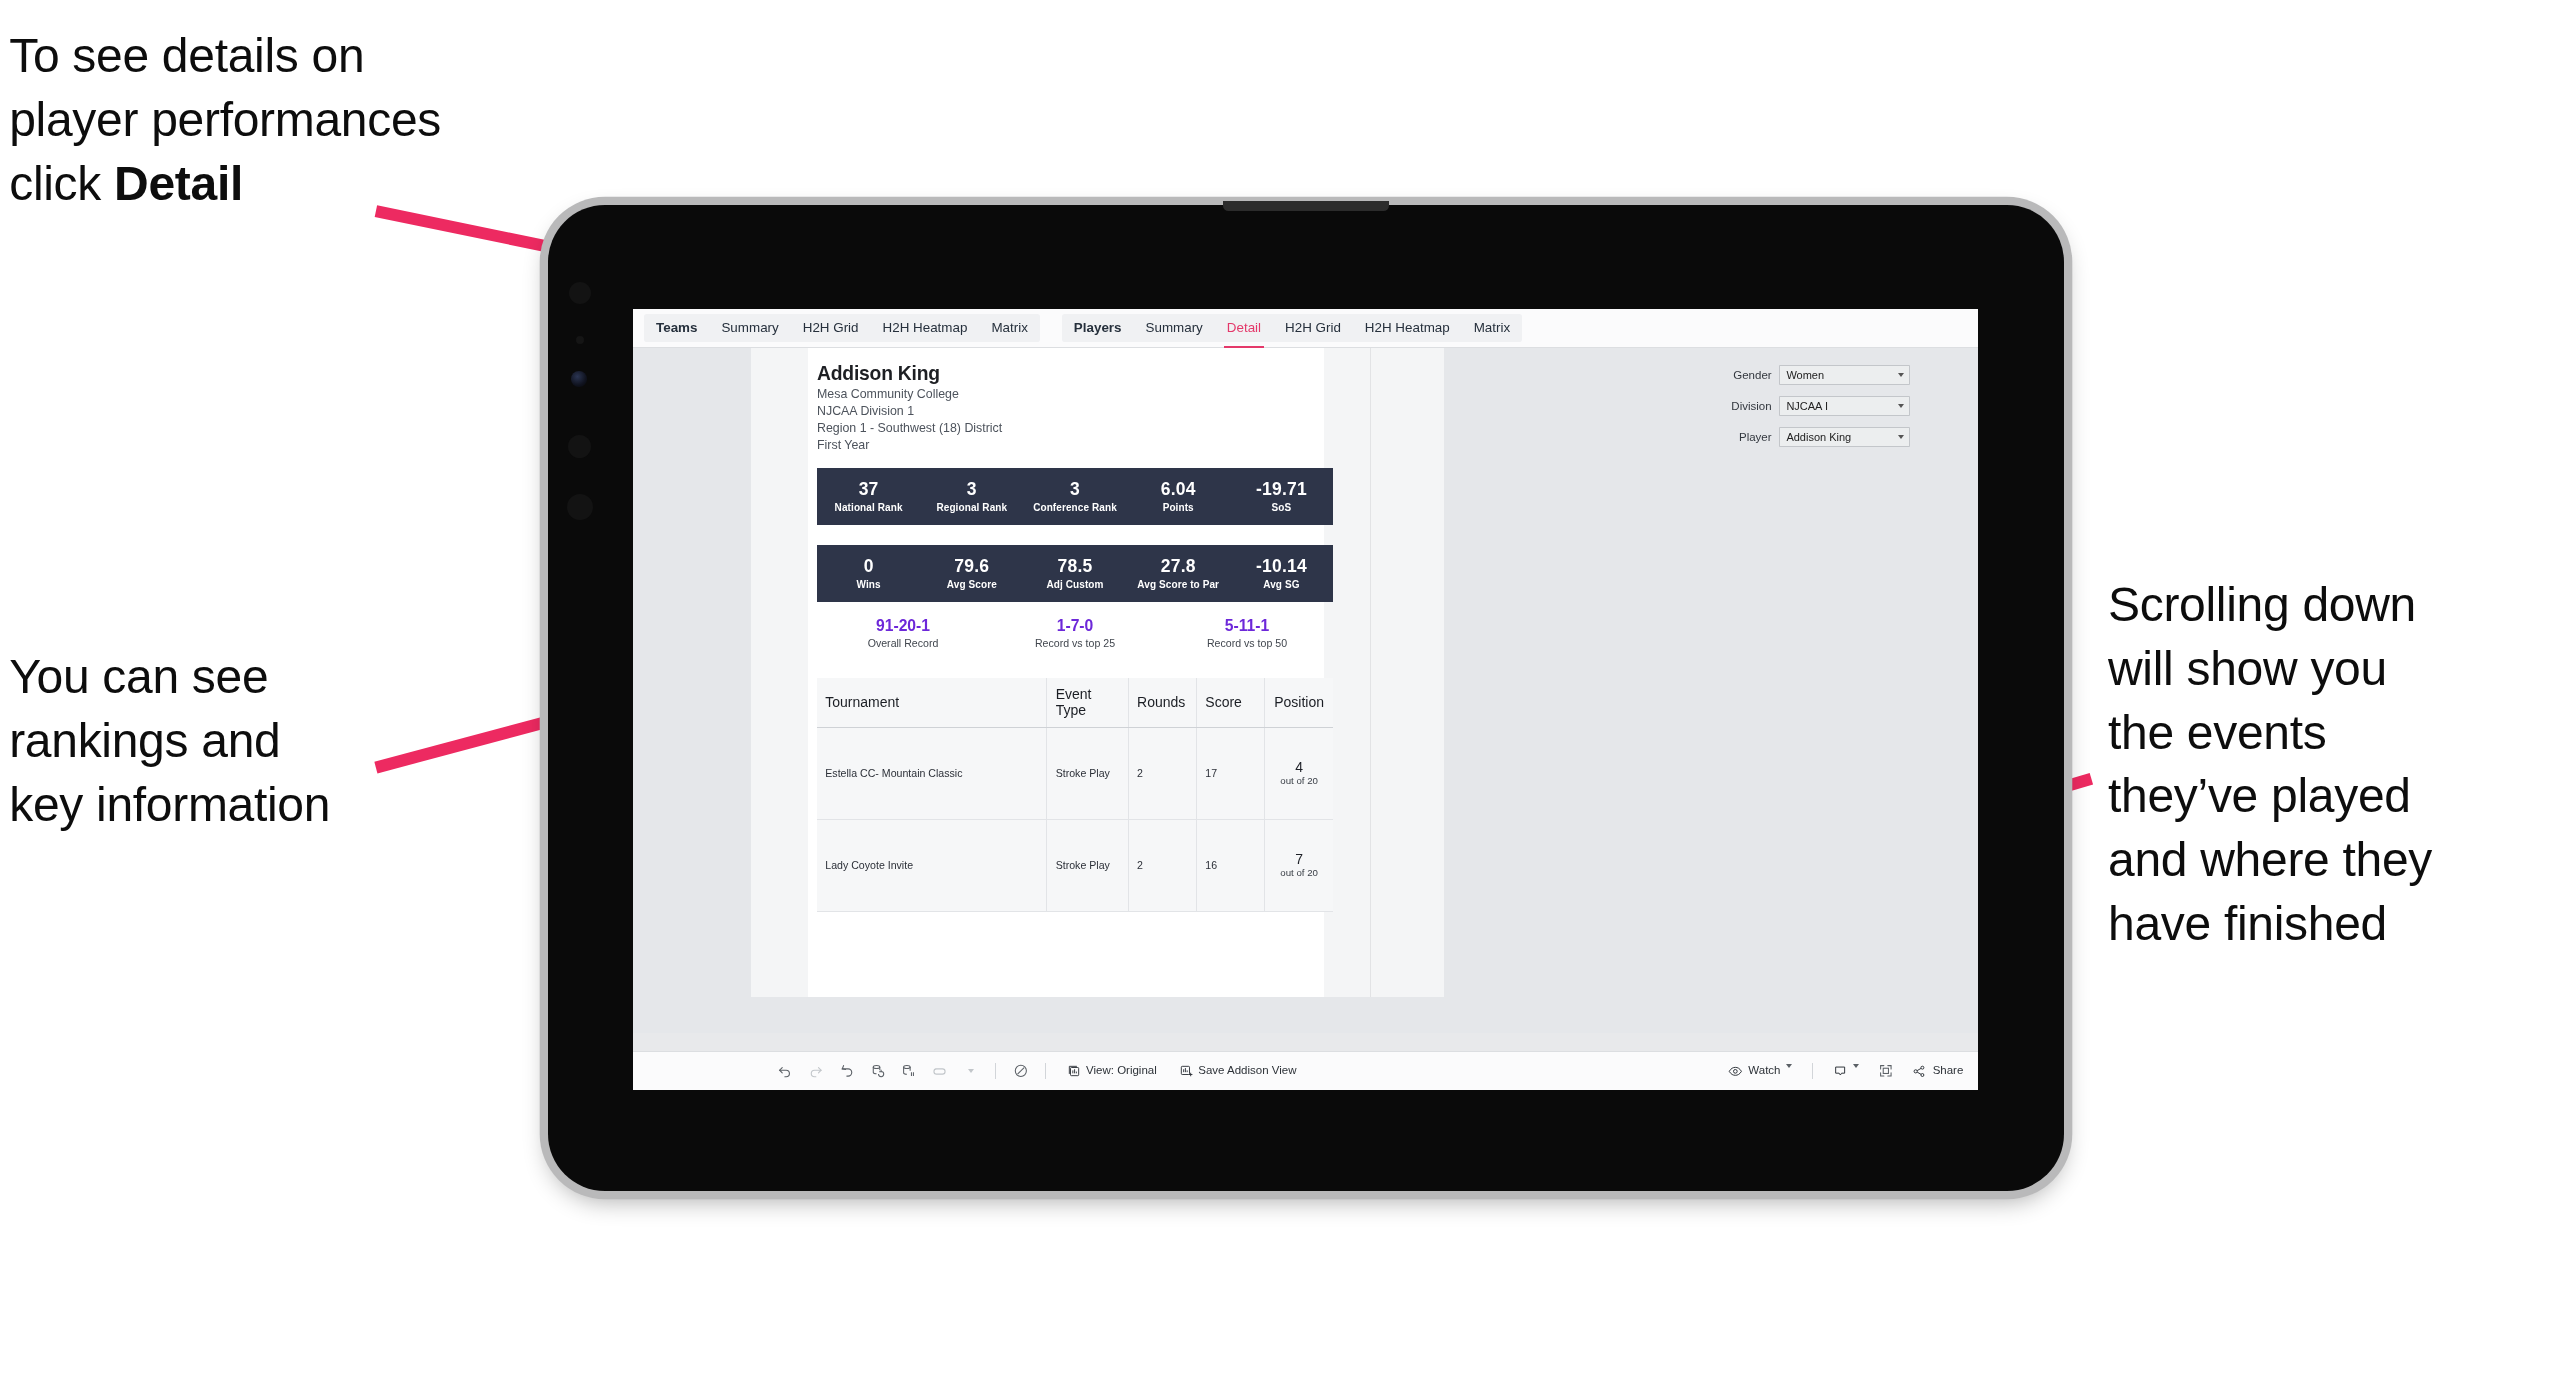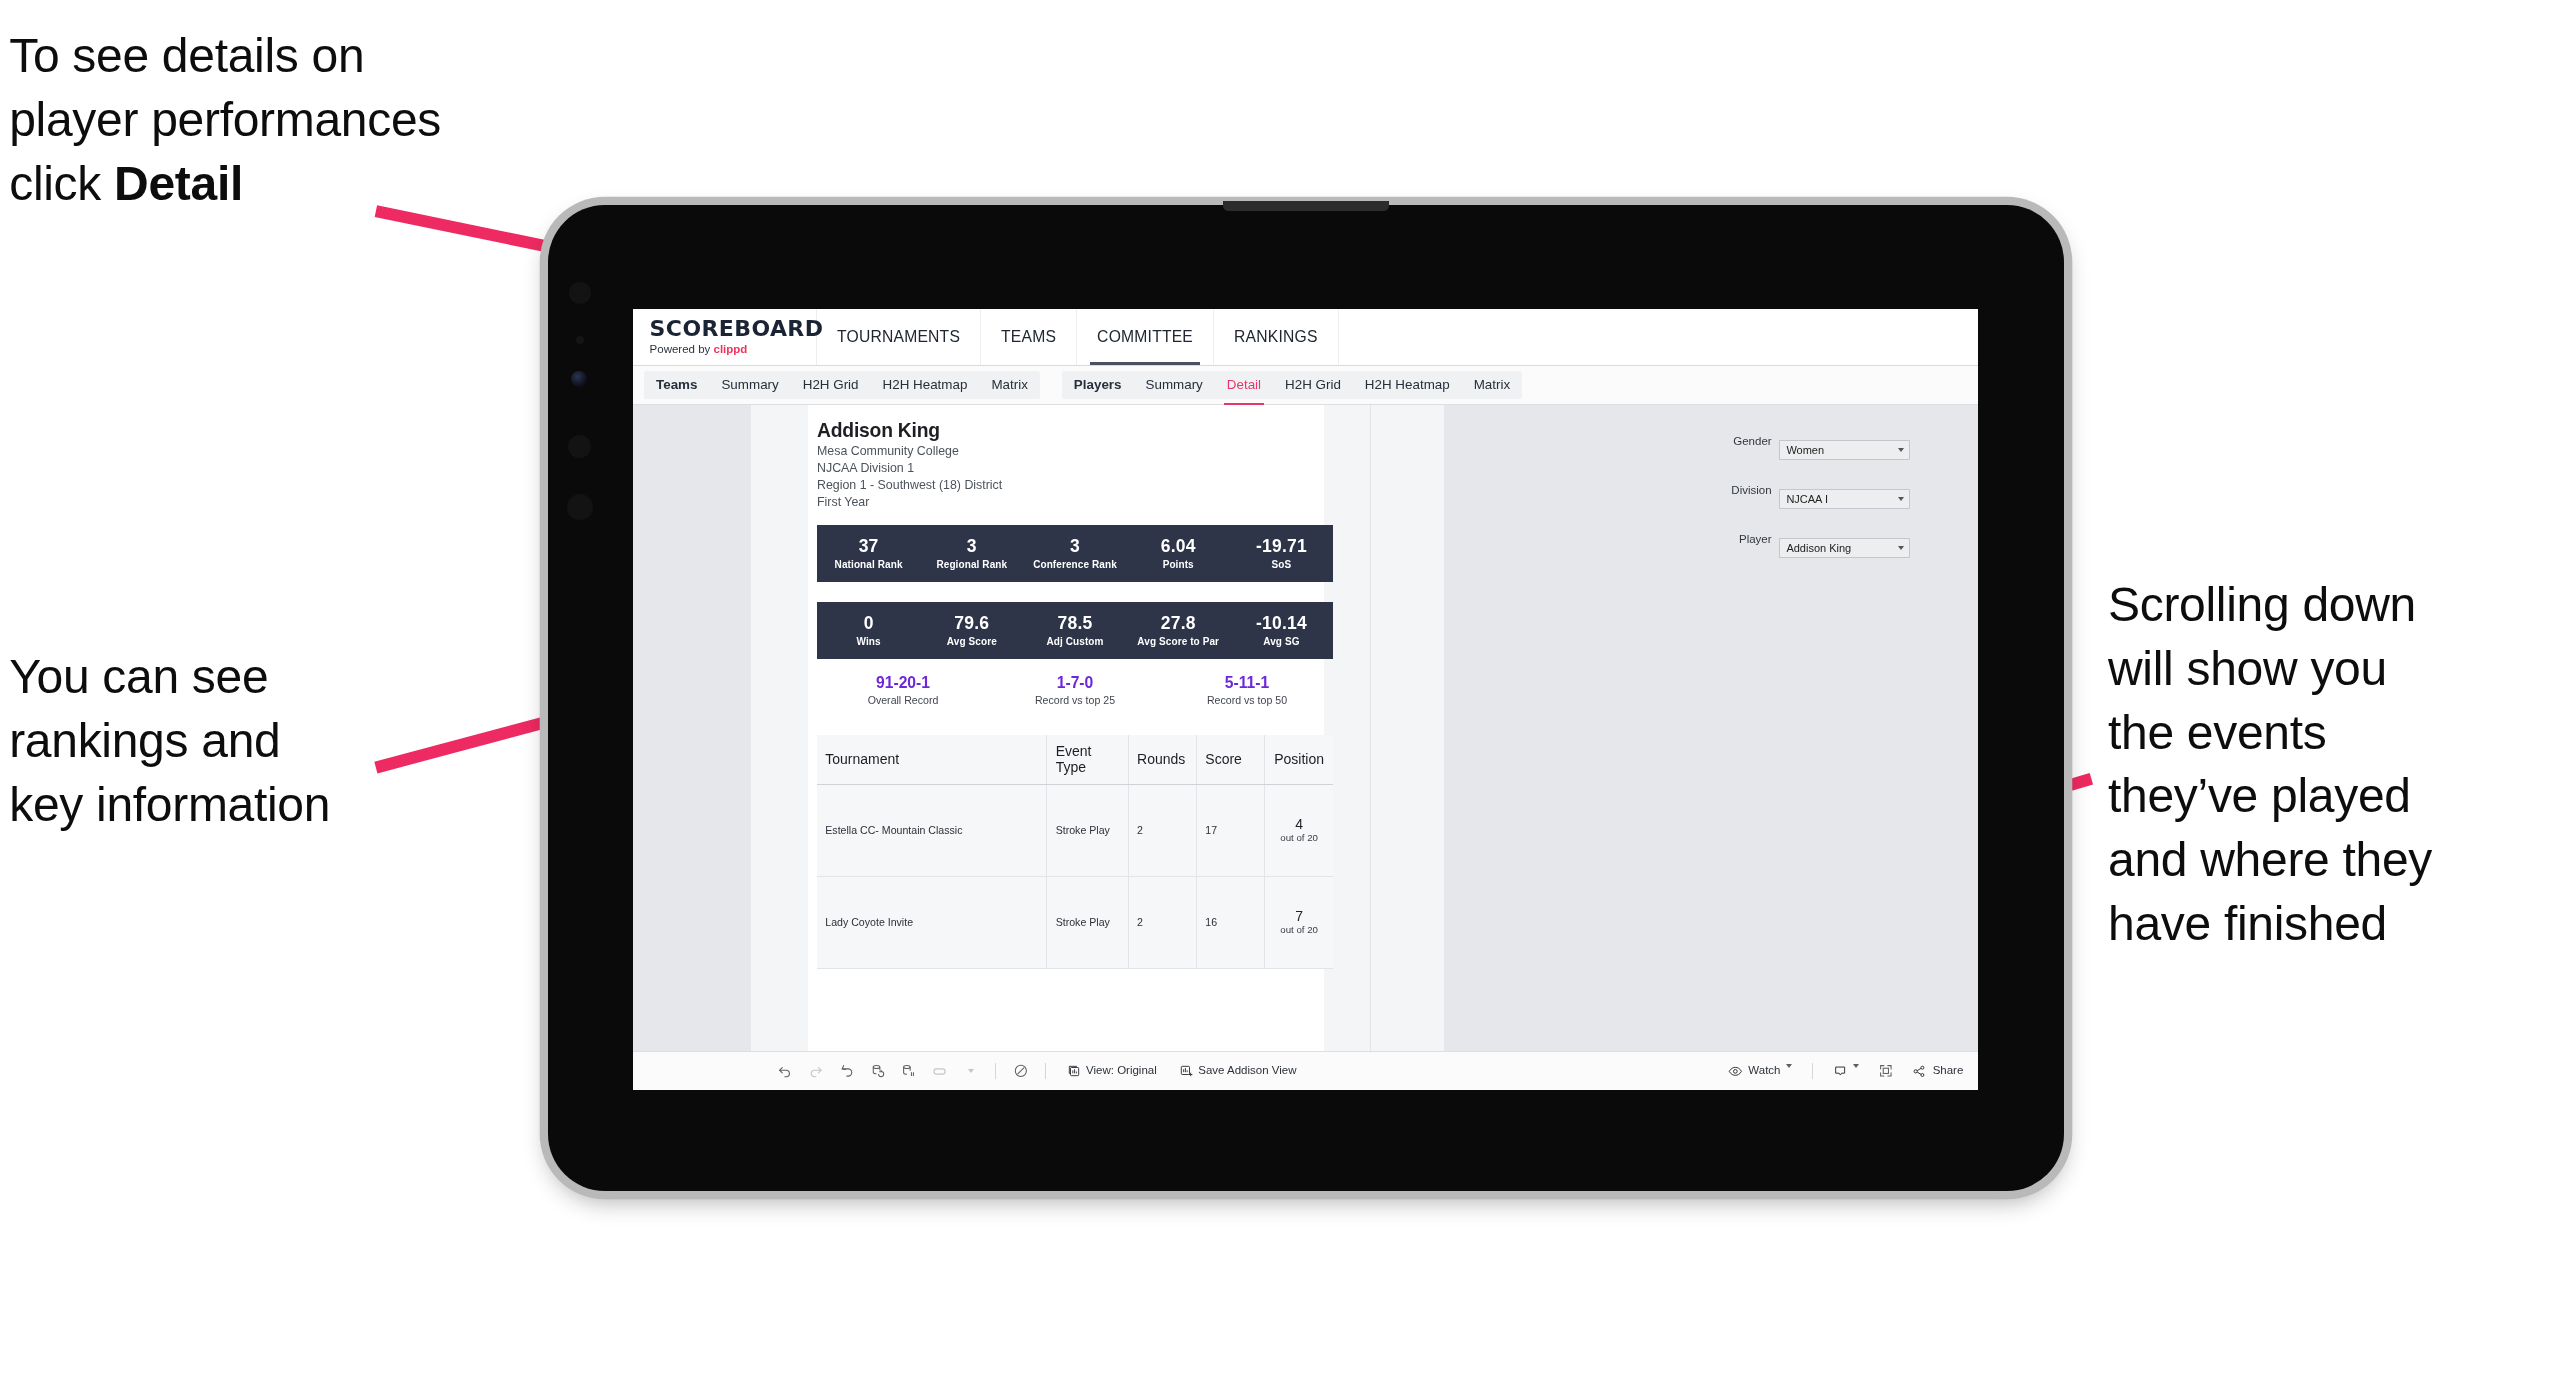--- a/index.html
+++ b/index.html
@@ -137,21 +137,21 @@
   .pmeta { font-size: 12.4px; color:#4d535c; margin-top: 2.8px; }
 
   
   #filters { position:absolute; right: 68px; top: 16.6px; width: 212px; }
   .frow { display:flex; align-items:center; justify-content:flex-end; margin-bottom: 11px; }
   .flabel { font-size: 11.5px; color:#33383f; margin-right: 7.4px; }
   .fsel {
     width: 131px; height: 20px; background:#eceeef;
     border:0.9px solid #c3c6ca; border-radius:0.9px;
     display:flex; align-items:center; justify-content:space-between;
-    padding: 0 5.5px 0 6.4px; font-size: 11px; color:#222;margin-top:18px;
+    padding: 0 5.5px 0 6.4px; font-size: 11px; color:#222;
   }
   .caret { width:0;height:0;border-left:3.7px solid transparent;border-right:3.7px solid transparent;border-top:4.6px solid #555; }
 
   
   .statbar {
     position:absolute; left: 184px; width: 516px; height: 57px;
     background:#2e3549; display:flex; align-items:center;
   }
   #statbar1 { top: 120px; }
   #statbar2 { top: 197px; }
@@ -236,38 +236,20 @@
   <div id="tablet">
     <div id="topnotch"></div>
     <div class="bezel-dot" id="cam1"></div>
     <div class="bezel-dot" id="cam2"></div>
     <div class="bezel-dot" id="cam3"></div>
     <div class="bezel-dot" id="cam4"></div>
     <div class="bezel-dot" id="cam5"></div>
 
     <div id="screen">
 
-      <div id="brandbar">
-        <div id="logo-block">
-          <div id="logo-word">SCOREBOARD</div>
-          <div id="logo-sub"><span>Powered by </span><span class="brand">clippd</span></div>
-        </div>
-        <div class="topnav-item">
-            <span>TOURNAMENTS</span>
-          </div>
-        <div class="topnav-item">
-            <span>TEAMS</span>
-          </div>
-        <div class="topnav-item sel">
-            <span>COMMITTEE</span>
-          </div>
-        <div class="topnav-item">
-            <span>RANKINGS</span>
-          </div>
-      </div>
 
       <div id="subnav">
         <div class="subgroup">
           <div class="subtab head">Teams</div>
           <div class="subtab">Summary</div>
           <div class="subtab">H2H Grid</div>
           <div class="subtab">H2H Heatmap</div>
           <div class="subtab">Matrix</div>
         </div>
         <div class="subgroup">

